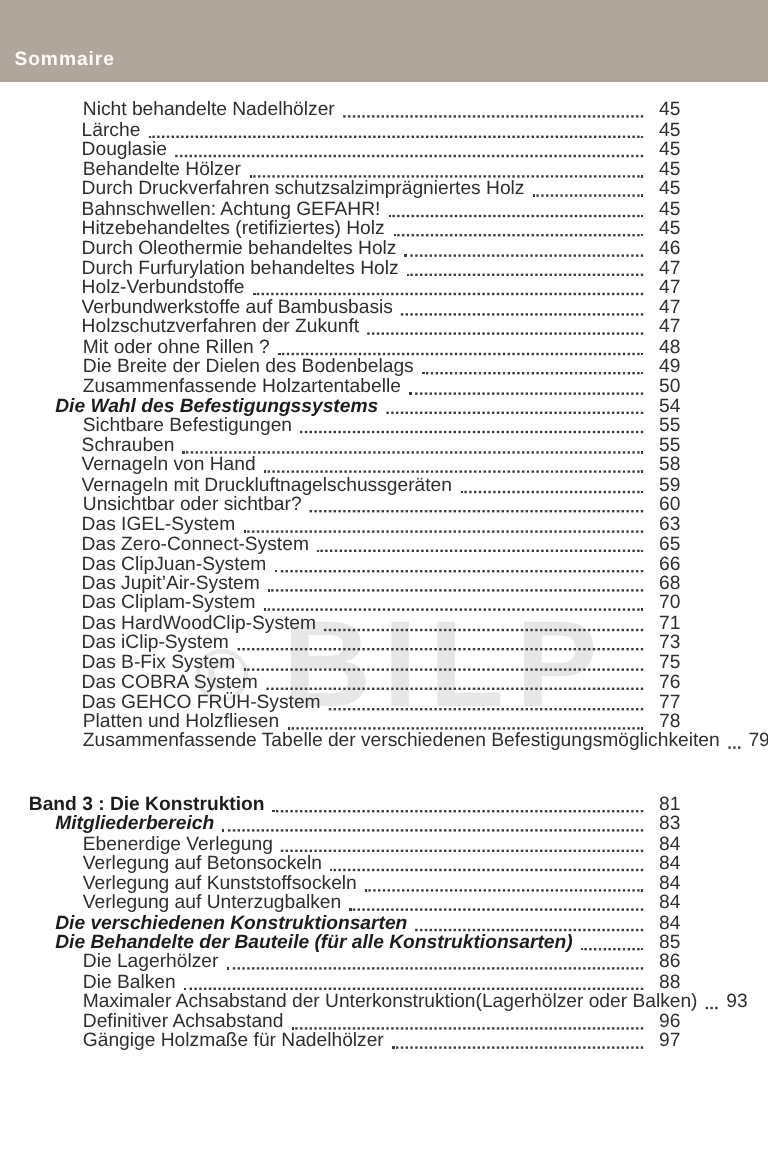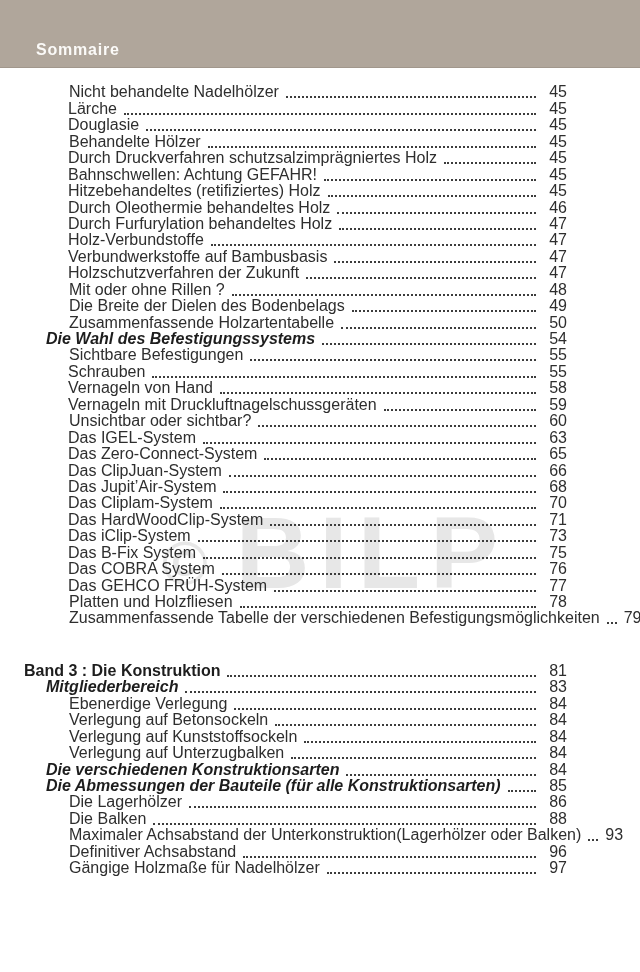--- a/index.html
+++ b/index.html
@@ -10,21 +10,21 @@
     color:#2e2e2e;
     overflow:hidden;
   }
   .header {
     width:640px; height:68px;
     background:#b0a69b;
     border-bottom:1px solid #a1978c;
     position:relative;
   }
   .header .title {
-    position:absolute; left:36px; top:41px;
+    position:absolute; left:12px; top:41px;
     font-size:16px; font-weight:bold; letter-spacing:0.8px;
     color:#fbfaf8;
   }
   .page { position:relative; width:640px; height:903px; }
   .watermark {
     position:absolute; left:162px; top:448px;
     display:flex; align-items:flex-end;
     color:#e7e7e7; z-index:0;
     white-space:nowrap; pointer-events:none;
   }
@@ -262,21 +262,21 @@
       <span class="label">Verlegung auf Unterzugbalken</span>
       <span class="leader"></span>
       <span class="page-num">84</span>
     </div>
       <div class="row lvl1 st-bolditalic">
       <span class="label">Die verschiedenen Konstruktionsarten</span>
       <span class="leader"></span>
       <span class="page-num">84</span>
     </div>
       <div class="row lvl1 st-bolditalic">
-      <span class="label">Die Abmessungen der Bauteile (für alle Konstruktionsarten)</span>
+      <span class="label">Die Behandelte der Bauteile (für alle Konstruktionsarten)</span>
       <span class="leader"></span>
       <span class="page-num">85</span>
     </div>
       <div class="row lvl2 st-normal">
       <span class="label">Die Lagerhölzer</span>
       <span class="leader"></span>
       <span class="page-num">86</span>
     </div>
       <div class="row lvl2 st-normal">
       <span class="label">Die Balken</span>

